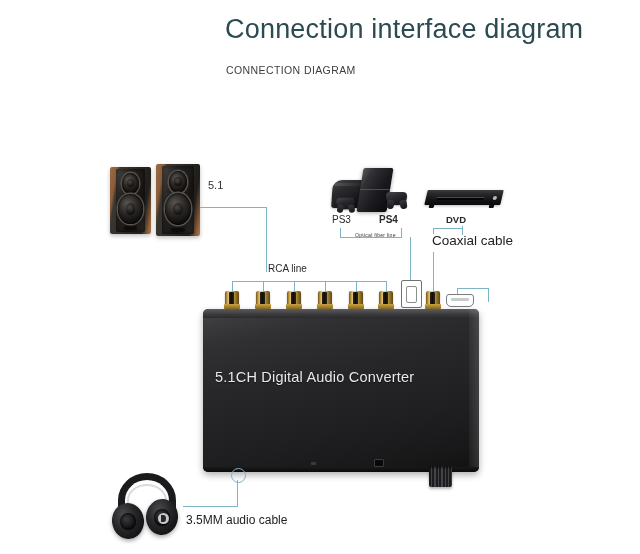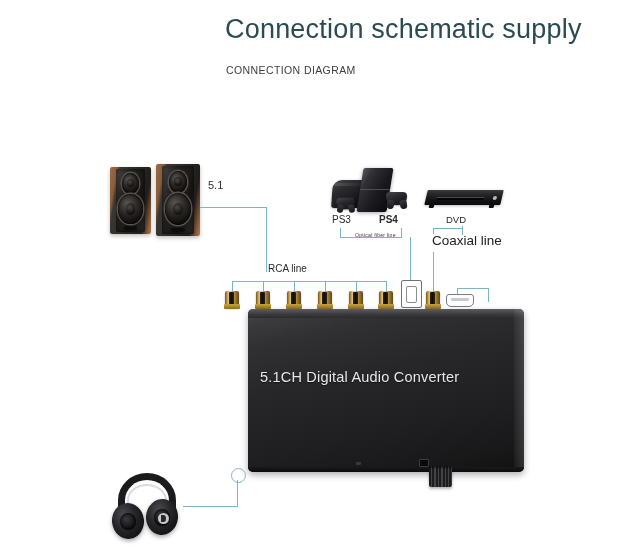--- a/index.html
+++ b/index.html
@@ -44,21 +44,21 @@
   .lbl {
     position: absolute;
     color: #2f2f2f;
     white-space: nowrap;
     line-height: 1.25;
   }
   .lbl-51      { left: 208px; top: 163px; font-size: 11px; color:#333;margin-top:16px; }
   .lbl-51-sub  { left: 208px; top: 180px; font-size: 9.5px; color:#3a3a3a; }
   .lbl-ps3     { left: 332px; top: 214px; font-size: 10px; font-weight:400; color:#2a2a2a;}
   .lbl-ps4     { left: 368px; top: 214px; font-size: 10px; font-weight:700; color:#2a2a2a;padding-left:11px;}
-  .lbl-dvd     { left: 446px; top: 214px; font-size: 9.5px; font-weight:400; color:#2a2a2a;}
+  .lbl-dvd     { left: 446px; top: 214px; font-size: 9.5px; font-weight:700; color:#2a2a2a;}
   .lbl-optical { left: 355px; top: 232px; font-size: 5.2px; color:#3a3a3a; letter-spacing:0.2px;}
   .lbl-coax    { left: 432px; top: 233px; font-size: 13.5px; color:#222;}
   .lbl-rca     { left: 268px; top: 263px; font-size: 10px; color:#2a2a2a;}
   .lbl-dc      { left: 492px; top: 298px; font-size: 9.5px; color:#2d2d2d;}
   .lbl-35mm    { left: 186px; top: 513px; font-size: 12px; color:#222;}
 
   
   .ln {
     position: absolute;
     background: #7fb4c6;
@@ -209,21 +209,20 @@
   }
 
   
   .conv {
     position: absolute;
     left: 203px; top: 309px;
     width: 276px; height: 163px;
     background: linear-gradient(168deg,#4b4b4d 0%,#3b3b3d 7%,#303032 18%,#27272a 40%,#1f1f22 68%,#181819 88%,#101011 100%);
     border-radius: 5px;
     box-shadow: 0 3px 7px rgba(0,0,0,0.32), inset 0 1px 0 rgba(255,255,255,0.10);
-    margin-left: 45px;
   }
   .conv-top-edge {
     position: absolute;
     left: 0; top: 0;
     width: 100%; height: 9px;
     background: linear-gradient(180deg,#5c5c5f 0%,#3a3a3d 60%,#2b2b2e 100%);
     border-radius: 5px 5px 0 0;
   }
   .conv-right-edge {
     position: absolute;
@@ -390,21 +389,21 @@
     width: 5px; height: 7px;
     border-radius: 0 50% 50% 0;
     background: #2a2a2d;
   }
 </style>
 </head>
 <body>
 
 <div id="page">
 
-  <div class="title">Connection schematic supply</div>
+  <div class="title">Connection interface diagram</div>
   <div class="subtitle">CONNECTION DIAGRAM</div>
 
   <div>
     <div class="speaker" style="left:110px; top:167px; width:41px; height:67px;">
       <div class="sp-face">
         <div class="driver" style="left:22%; top:7%; width:56%; height:32%;"></div>
         <div class="driver" style="left:9%; top:40%; width:82%; height:47%;"></div>
         <div class="sp-port"></div>
       </div>
     </div>
@@ -443,21 +442,21 @@
       <div class="dvd-knob"></div>
       <div class="dvd-foot" style="left:6%;"></div>
       <div class="dvd-foot" style="right:8%;"></div>
     </div>
   </div>
   <div class="lbl lbl-dvd">DVD</div>
 
   <div class="ln ln-v" style="left:462px; top:226px; height:9px;"></div>
   <div class="ln ln-h" style="left:433px; top:228px; width:30px;"></div>
   <div class="ln ln-v" style="left:433px; top:228px; height:6px;"></div>
-  <div class="lbl lbl-coax">Coaxial line</div>
+  <div class="lbl lbl-coax">Coaxial cable</div>
   <div class="ln ln-v" style="left:433px; top:252px; height:42px;"></div>
 
   <div class="ln ln-h" style="left:232px; top:281px; width:155px;"></div>
   <div class="ln ln-v" style="left:232px; top:281px; height:10px;"></div>
   <div class="ln ln-v" style="left:263px; top:281px; height:10px;"></div>
   <div class="ln ln-v" style="left:294px; top:281px; height:10px;"></div>
   <div class="ln ln-v" style="left:325px; top:281px; height:10px;"></div>
   <div class="ln ln-v" style="left:356px; top:281px; height:10px;"></div>
   <div class="ln ln-v" style="left:386px; top:281px; height:10px;"></div>
   <div class="lbl lbl-rca">RCA line</div>
@@ -492,14 +491,15 @@
   <div class="jack-circle" style="left:231px; top:468px; width:13px; height:13px;"></div>
   <div class="ln ln-v" style="left:237px; top:480px; height:27px;"></div>
   <div class="ln ln-h" style="left:183px; top:506px; width:55px;"></div>
 
   <div class="hp">
     <div class="hp-band"></div>
     <div class="hp-cup hp-cup-l"></div>
     <div class="hp-cup hp-cup-r"></div>
     <div class="hp-logo"></div>
   </div>
+  <div class="lbl lbl-35mm">3.5MM audio cable</div>
 
 </div>
 
 </body></html>

